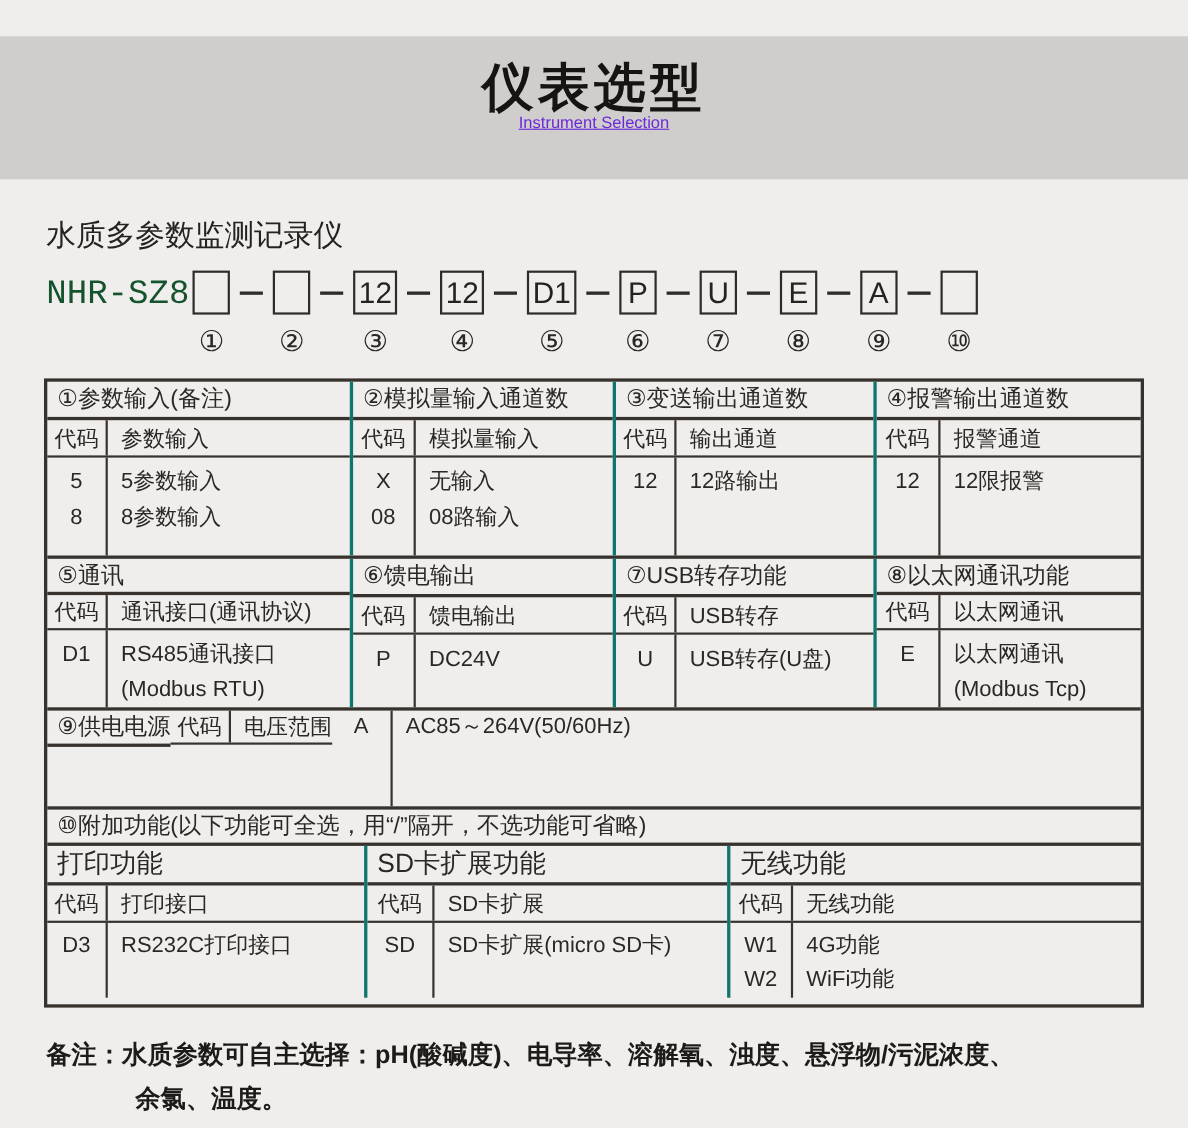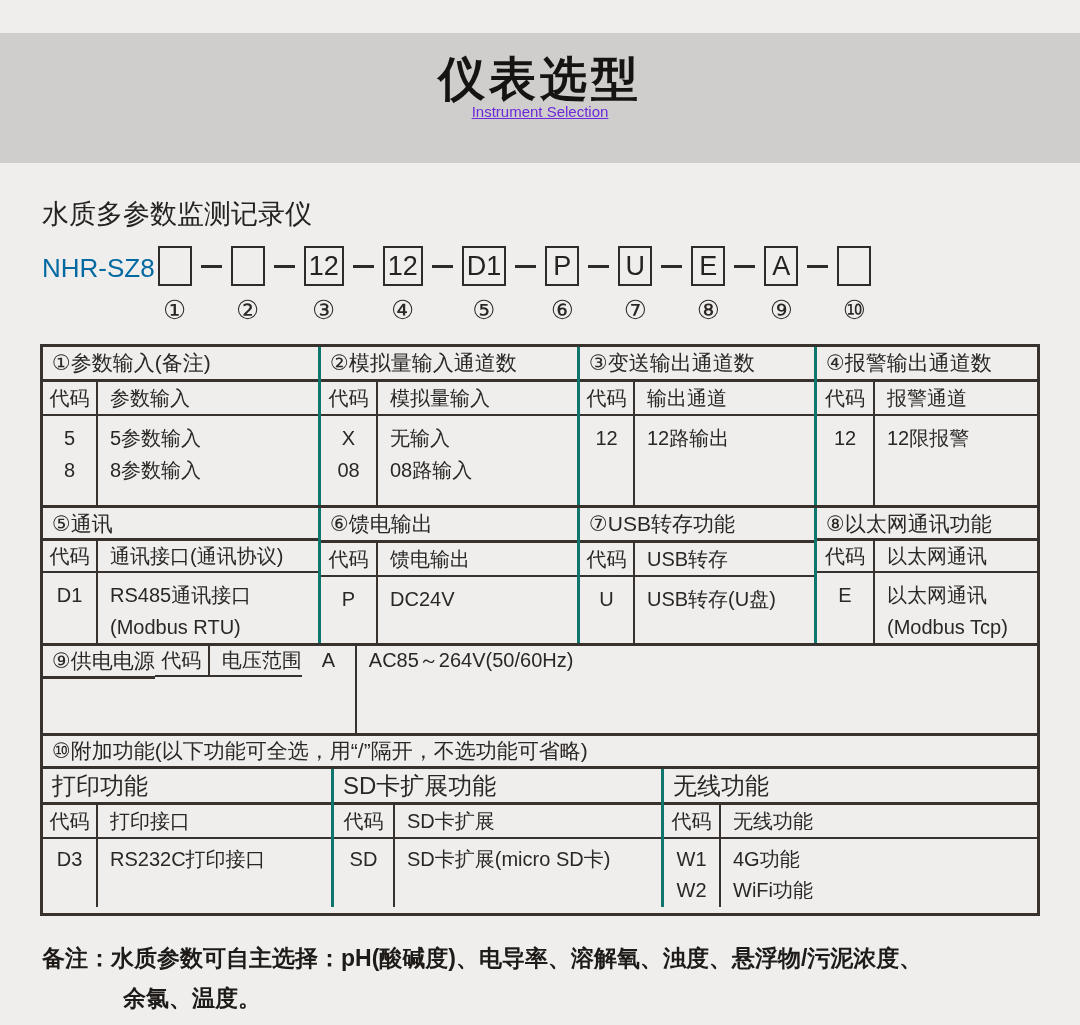--- a/index.html
+++ b/index.html
@@ -19,21 +19,21 @@
   }
   .banner-title {
     margin-top:18px; font-size:47px; font-weight:bold; letter-spacing:4px; color:#161412;
     line-height:1.2;
   }
   .banner-sub { font-size:15px; font-weight:500; color:#6d28d9; margin-top:-4px;text-decoration:underline; }
 
   
   .product-name { position:absolute; left:42px; top:196px; font-size:27px; color:#262220; }
   .model-row { position:absolute; left:42px; top:246px; display:flex; align-items:flex-start; }
-  .model-prefix { font-size:26px; line-height:44px; margin-right:3px; color:#0369a1; }
+  .model-prefix { font-size:31px; line-height:44px; margin-right:3px; color:#14532d;font-family:Liberation Mono, monospace; }
   .slot { display:flex; flex-direction:column; align-items:center; }
   .model-box {
     min-width:34px; height:40px; border:2px solid #2f2b28;
     display:flex; align-items:center; justify-content:center;
     font-size:27px; padding:0 3px; color:#262220;
   }
   .slot-num { margin-top:11px; font-size:26px; color:#2b2724; line-height:1; }
   .dash { width:21px; border-top:3px solid #2f2b28; margin:19px 9px 0 9px; }
 
   
@@ -43,21 +43,21 @@
   }
   .band { display:flex; border-bottom:3px solid #37322e; }
   .band:last-child { border-bottom:none; }
   .band1 { height:161px; }
   .band2 { height:138px; }
   .band3 { height:90px; flex-direction:row; }
   .band4 { height:171px; flex-direction:column; }
 
   .sec { display:flex; flex-direction:column; border-right:3px solid #0f766e; }
   .sec:last-child { border-right:none; flex:1; }
-  .w278{width:278px}.w239{width:259px}.w237{width:237px}
+  .w278{width:278px}.w239{width:239px}.w237{width:237px}
   .w291{width:291px}.w330{width:330px}
 
   .sec-title {
     height:35px; border-bottom:3px solid #37322e;
     font-size:21px; line-height:32px; padding-left:9px; white-space:nowrap; overflow:hidden;
   }
   .sub-title {
     height:36px; border-bottom:3px solid #37322e;
     font-size:24px; line-height:34px; padding-left:9px; white-space:nowrap;
   }

